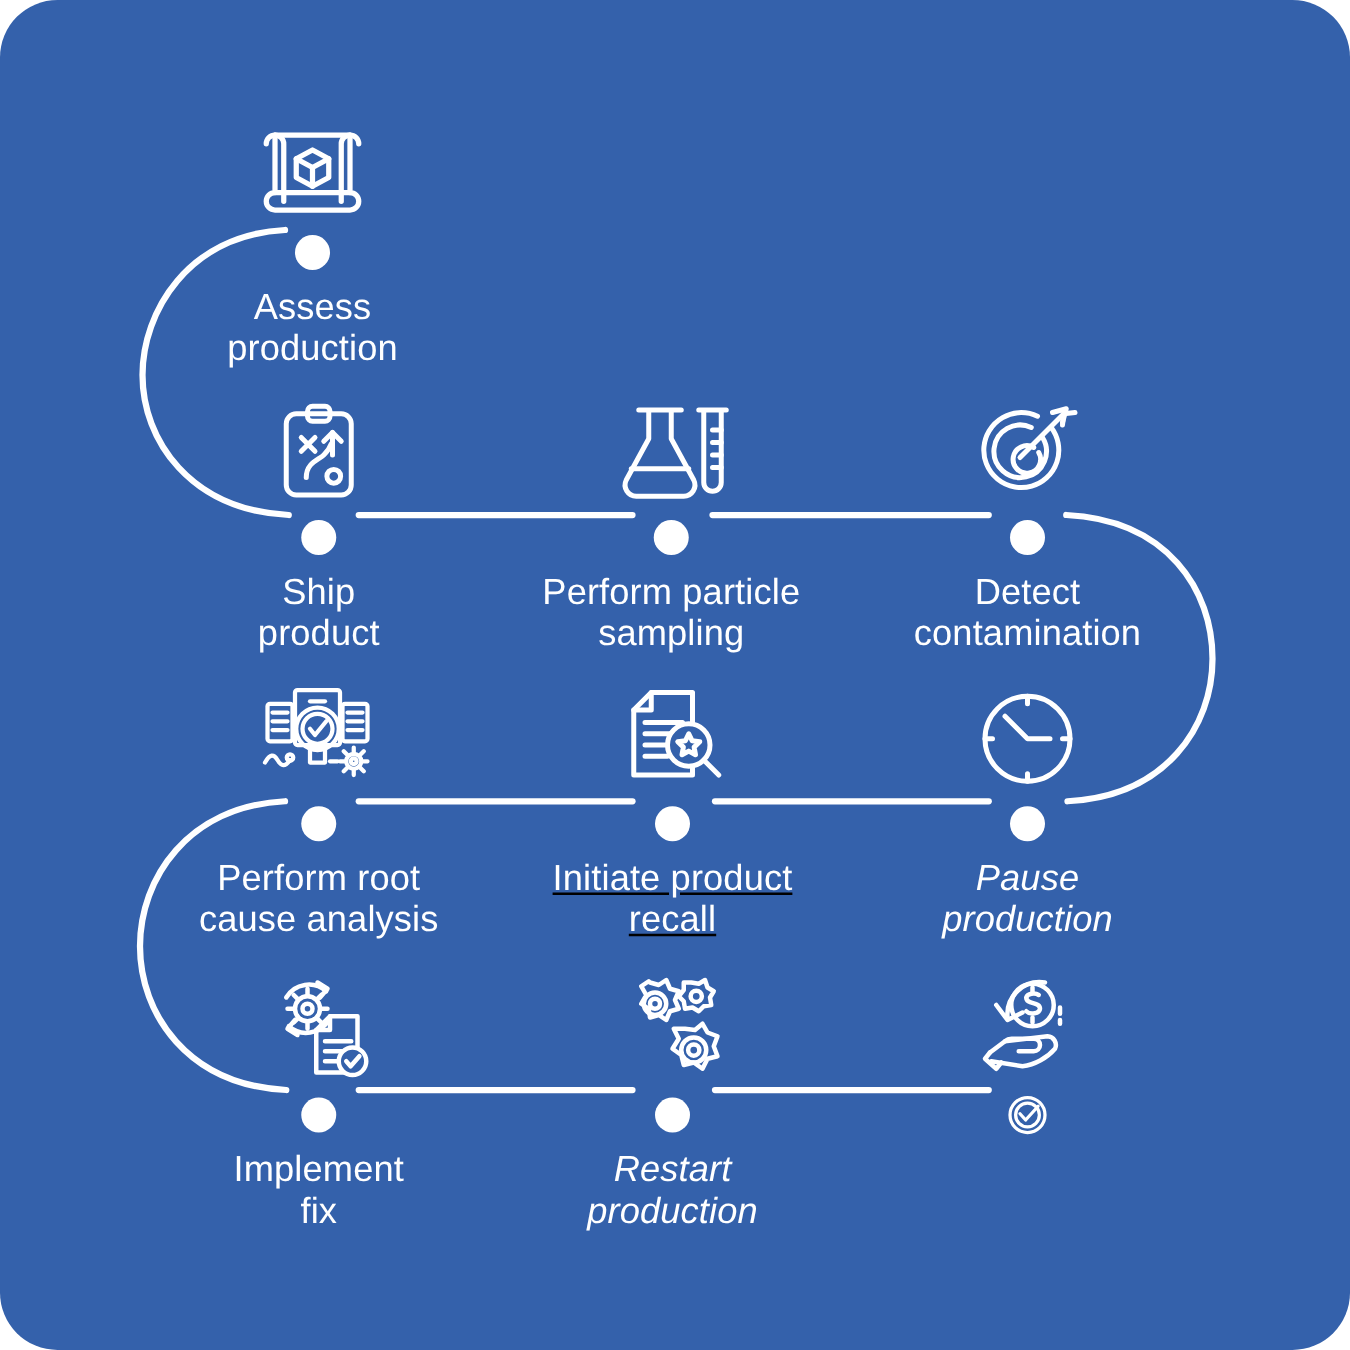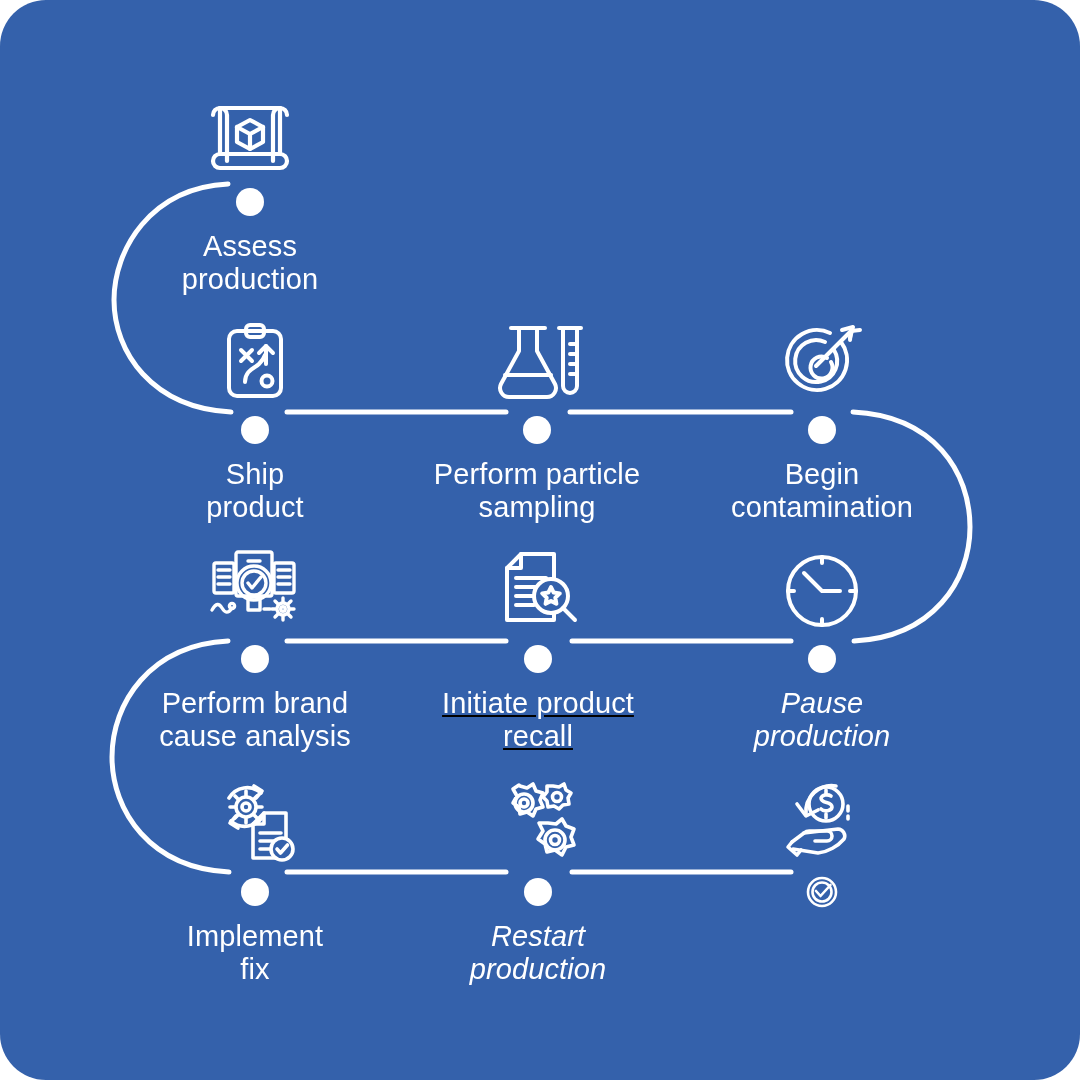--- a/index.html
+++ b/index.html
@@ -94,21 +94,21 @@
       <svg width="88" height="80" viewBox="0 0 88 80" fill="none" stroke="#fff" stroke-width="4" stroke-linecap="round" stroke-linejoin="round">
         <path d="M63 20 a30 30 0 1 1 -11 -9"></path>
         <path d="M56 28 a21 21 0 1 1 -9 -8"></path>
         <path d="M49 36 a11 11 0 1 0 4 4"></path>
         <path d="M38 44 L73 9"></path>
         <path d="M64 8 l11 -3 l-3 11"></path>
         <path d="M73 9 l9 -1 M73 9 l-1 9"></path>
       </svg>
     </div>
     <div class="node"></div>
-    <div class="label">Begin
+    <div class="label">Detect
 contamination</div>
   </div>
 
   <div class="step" style="left:255px;top:527px;">
     <div class="ico">
       <svg width="98" height="82" viewBox="0 0 98 82" fill="none" stroke="#fff" stroke-width="3.4" stroke-linecap="round" stroke-linejoin="round">
         <rect x="30" y="3" width="36" height="44" rx="2"></rect>
         <path d="M42 12 h12"></path>
         <rect x="8" y="14" width="20" height="30" rx="2"></rect>
         <path d="M12 21 h12 M12 28 h12 M12 35 h12"></path>
@@ -120,21 +120,21 @@
         <path d="M42 48 h12 v13 h-12 z"></path>
         <path d="M6 61 c4 -7 7 -7 10 -2 c3 5 6 6 10 0"></path>
         <circle cx="26" cy="57" r="2.6"></circle>
         <path d="M58 60 h6"></path>
         <circle cx="77" cy="60" r="6"></circle>
         <circle cx="77" cy="60" r="2.3"></circle>
         <path d="M77 49 v4 M77 67 v4 M66 60 h4 M84 60 h4 M69 52 l3 3 M82 65 l3 3 M85 52 l-3 3 M72 65 l-3 3"></path>
       </svg>
     </div>
     <div class="node"></div>
-    <div class="label">Perform brand
+    <div class="label">Perform root
 cause analysis</div>
   </div>
 
   <div class="step" style="left:538px;top:527px;text-decoration:underline;">
     <div class="ico">
       <svg width="88" height="82" viewBox="0 0 88 82" fill="none" stroke="#fff" stroke-width="4" stroke-linecap="round" stroke-linejoin="round">
         <path d="M27 5 h33 v66 H13 V19 z"></path>
         <path d="M27 5 v14 H13"></path>
         <path d="M22 29 h30 M22 38 h30 M22 47 h22 M22 56 h18"></path>
         <circle cx="57" cy="47" r="17" fill="#3461ab"></circle>

